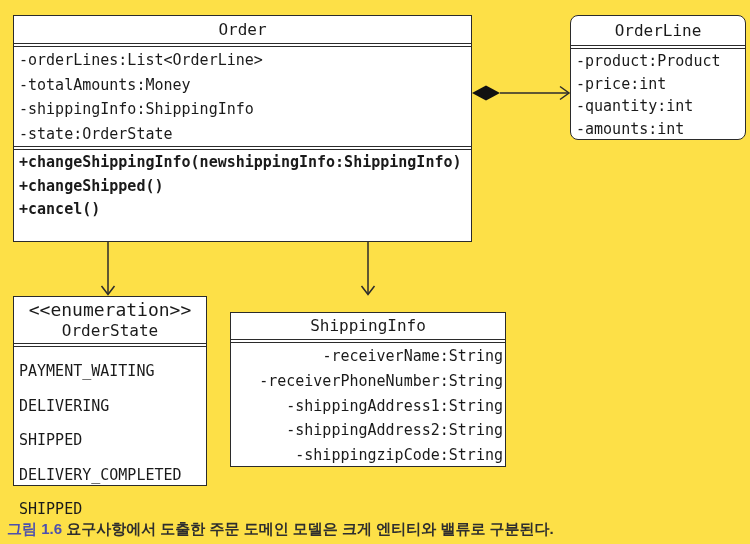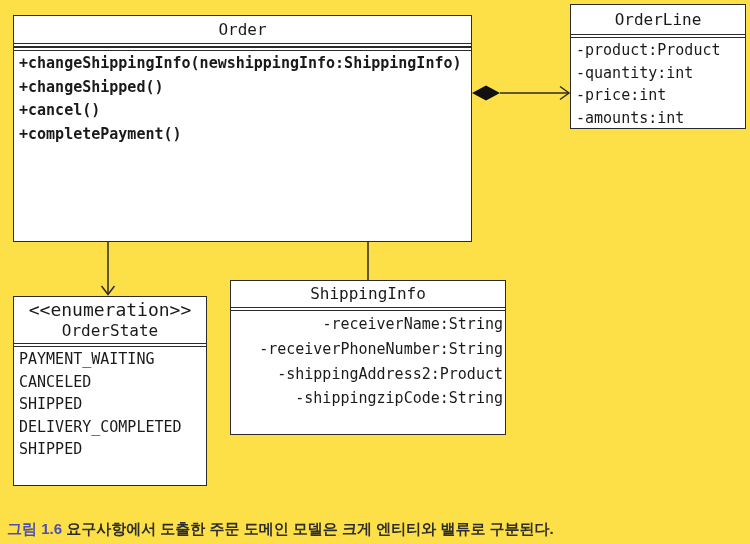--- a/index.html
+++ b/index.html
@@ -51,31 +51,31 @@
     font-size: 15px;
     white-space: nowrap;
     overflow: hidden;
   }
   
   #order { left: 13px; top: 15px; width: 459px; height: 227px; }
   #order .uml-title { line-height: 27px; height: 27px; }
   #order .attrs .row { line-height: 24.5px; }
   #order .methods .row { line-height: 23.5px; font-weight: bold; }
   
-  #orderline { left: 570px; top: 4px; width: 176px; height: 125px; }
+  #orderline { left: 570px; top: 15px; width: 176px; height: 125px; border-radius: 8px; }
   #orderline .uml-title { line-height: 29px; height: 29px; }
   #orderline .attrs .row { line-height: 22.5px; }
   
   #orderstate { left: 13px; top: 296px; width: 194px; height: 190px; }
   #orderstate .title-block { padding-top: 3px; }
   #orderstate .stereotype { line-height: 19px; }
   #orderstate .uml-title { line-height: 24px; height: 24px; text-align: center; }
-  #orderstate .values .row { line-height: 22.5px; }
+  #orderstate .values .row { line-height: 22.5px; margin-top: 12px; }
   
-  #shippinginfo { left: 230px; top: 280px; width: 276px; height: 155px; }
+  #shippinginfo { left: 230px; top: 312px; width: 276px; height: 155px; }
   #shippinginfo .uml-title { line-height: 26px; height: 26px; }
   #shippinginfo .attrs .row { line-height: 24.8px; text-align: right; }
   
   .caption {
     position: absolute;
     left: 7px;
     top: 504px;
     font-family: "Liberation Sans", "DejaVu Sans", sans-serif;
     font-weight: bold;
     font-size: 15px;
@@ -99,62 +99,68 @@
     <line x1="108" y1="242" x2="108" y2="293" stroke="#2b2b2b" stroke-width="1.5"></line>
     <polyline points="101.5,286 108,294.5 114.5,286" fill="none" stroke="#2b2b2b" stroke-width="1.5"></polyline>
 
     <line x1="368" y1="242" x2="368" y2="293" stroke="#2b2b2b" stroke-width="1.5"></line>
     <polyline points="361.5,286 368,294.5 374.5,286" fill="none" stroke="#2b2b2b" stroke-width="1.5"></polyline>
   </svg>
 
   <div id="order" class="uml-box">
     <div class="uml-title">Order</div>
     <div class="sep2"></div>
+    <div class="uml-section attrs">
+      <div class="row">-orderLines:List&lt;OrderLine&gt;</div>
+      <div class="row">-totalAmounts:Money</div>
+      <div class="row">-shippingInfo:ShippingInfo</div>
+      <div class="row">-state:OrderState</div>
+    </div>
     <div class="sep2"></div>
     <div class="uml-section methods">
       <div class="row">+changeShippingInfo(newshippingInfo:ShippingInfo)</div>
       <div class="row">+changeShipped()</div>
       <div class="row">+cancel()</div>
-      <div class="row">+completePayment()</div>
     </div>
   </div>
 
   <div id="orderline" class="uml-box">
     <div class="uml-title">OrderLine</div>
     <div class="sep2"></div>
     <div class="uml-section attrs">
       <div class="row">-product:Product</div>
+      <div class="row">-price:int</div>
       <div class="row">-quantity:int</div>
-      <div class="row">-price:int</div>
       <div class="row">-amounts:int</div>
     </div>
   </div>
 
   <div id="orderstate" class="uml-box">
     <div class="title-block">
       <div class="stereotype">&lt;&lt;enumeration&gt;&gt;</div>
       <div class="uml-title">OrderState</div>
     </div>
     <div class="sep2"></div>
     <div class="uml-section values">
       <div class="row">PAYMENT_WAITING</div>
-      <div class="row">CANCELED</div>
+      <div class="row">DELIVERING</div>
       <div class="row">SHIPPED</div>
       <div class="row">DELIVERY_COMPLETED</div>
       <div class="row">SHIPPED</div>
     </div>
   </div>
 
   <div id="shippinginfo" class="uml-box">
     <div class="uml-title">ShippingInfo</div>
     <div class="sep2"></div>
     <div class="uml-section attrs">
       <div class="row">-receiverName:String</div>
       <div class="row">-receiverPhoneNumber:String</div>
-      <div class="row">-shippingAddress2:Product</div>
+      <div class="row">-shippingAddress1:String</div>
+      <div class="row">-shippingAddress2:String</div>
       <div class="row">-shippingzipCode:String</div>
     </div>
   </div>
 
   <div class="caption">
     <span class="cap-label">그림 1.6</span>
     <span class="cap-text">요구사항에서 도출한 주문 도메인 모델은 크게 엔티티와 밸류로 구분된다.</span>
   </div>
 
 </div>

